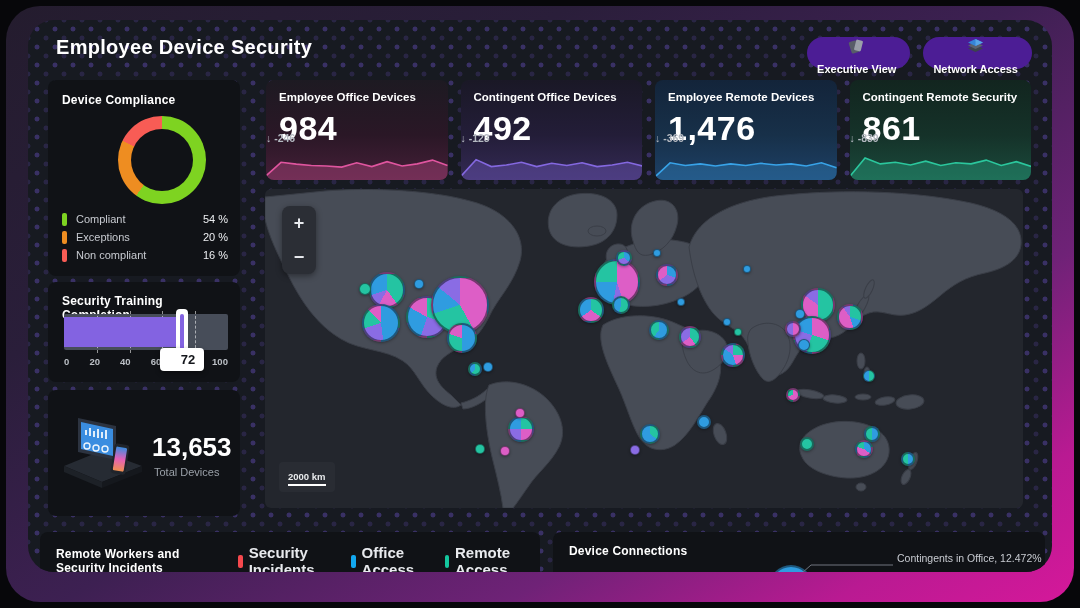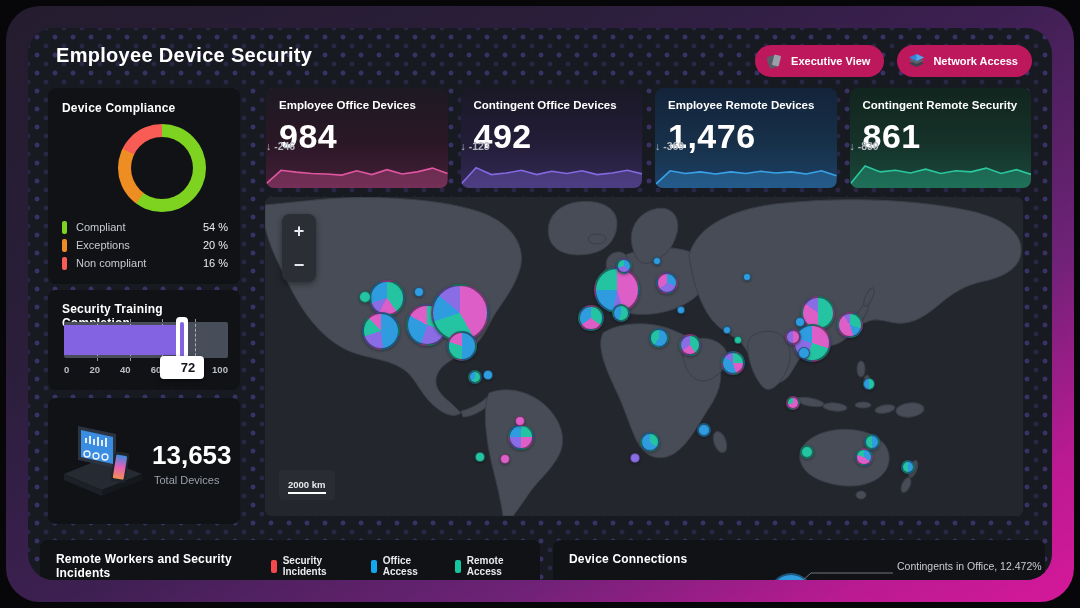--- a/index.html
+++ b/index.html
@@ -5,35 +5,35 @@
   * { margin:0; padding:0; box-sizing:border-box; }
   html,body { width:1080px; height:608px; background:#07070a; overflow:hidden;
               font-family:"Liberation Sans", sans-serif; }
   .stage { position:relative; width:1080px; height:608px; }
 
   
   .frame { position:absolute; inset:6px; border-radius:34px;
            background:linear-gradient(148deg,#241c2e 0%,#2a1e3a 28%,#3d2052 50%,#6f2277 72%,#b91a92 88%,#d5189a 100%); }
 
   
-  .dashboard { position:absolute; left:28px; top:28px; width:1024px; height:552px;
+  .dashboard { position:absolute; left:28px; top:20px; width:1024px; height:552px;
                border-radius:26px; background-color:#171a21; overflow:hidden; }
   .dashboard::before { content:""; position:absolute; inset:0;
       background-image:
         radial-gradient(rgba(124,92,230,.34) 2.1px, transparent 2.8px),
         radial-gradient(rgba(124,92,230,.18) 2.1px, transparent 2.8px);
       background-size:18px 18px,18px 18px; background-position:0 0,9px 9px; }
 
   h1.title { position:absolute; left:28px; top:16px; color:#fff; font-size:20px;
              font-weight:800; letter-spacing:.3px; z-index:3; }
 
   .hdr-buttons { position:absolute; top:17px; right:20px; display:flex; gap:13px; z-index:3; }
   .pill { display:flex; align-items:center; gap:7px; height:32px; padding:0 14px 0 10px;
-          background:#be185d; border:none; border-radius:16px; color:#fff;
-          font-family:inherit; font-size:11px; font-weight:700; cursor:pointer; }
+          background:#4c1d95; border:none; border-radius:16px; color:#fff;
+          font-family:inherit; font-size:11px; font-weight:700; cursor:pointer;flex-direction:column; }
   .pill svg { display:block; }
 
   .panel { position:absolute; background:#101216; border-radius:8px; z-index:2; }
   .panel h2 { color:#fff; font-size:12px; font-weight:700; letter-spacing:.2px; }
 
   
   .p-compliance { left:20px; top:60px; width:192px; height:196px; padding:13px 14px; }
   .donut { position:absolute; left:70px; top:36px; width:88px; height:88px; border-radius:50%; }
   .donut-hole { position:absolute; left:13px; top:13px; width:62px; height:62px;
                 border-radius:50%; background:#101216; }
@@ -96,21 +96,21 @@
                 background:rgba(42,46,53,.85); border-radius:4px; z-index:6; }
   .scale-chip span { display:inline-block; color:#e8eaec; font-size:9.5px; font-weight:700;
                      border-bottom:2px solid #fff; padding-bottom:2px; }
 
   
   .p-bl { left:12px; top:512px; width:500px; height:78px; padding:12px 16px; }
   .bl-head { display:flex; align-items:center; gap:10px; }
   .legend { display:flex; gap:22px; margin-left:14px; }
   .lg-item { display:flex; align-items:center; gap:6px; }
   .lg-sw { width:7px; height:13px; border-radius:2px; }
-  .lg-item span.lbl { color:#e8eaee; font-size:10px; font-weight:700; }
+  .lg-item span.lbl { color:#e8eaee; font-size:15px; font-weight:700; }
 
   .p-br { left:525px; top:512px; width:492px; height:78px; padding:12px 16px; }
   .anno { position:absolute; left:344px; top:20px; color:#c8cbd1; font-size:10.5px; }
   .anno-line { position:absolute; left:238px; top:24px; }
   .mini-pie { position:absolute; left:216px; top:33px; width:44px; height:44px; border-radius:50%;
               border:2px solid rgba(13,17,24,.5); }
 </style>
 </head>
 <body>
 

